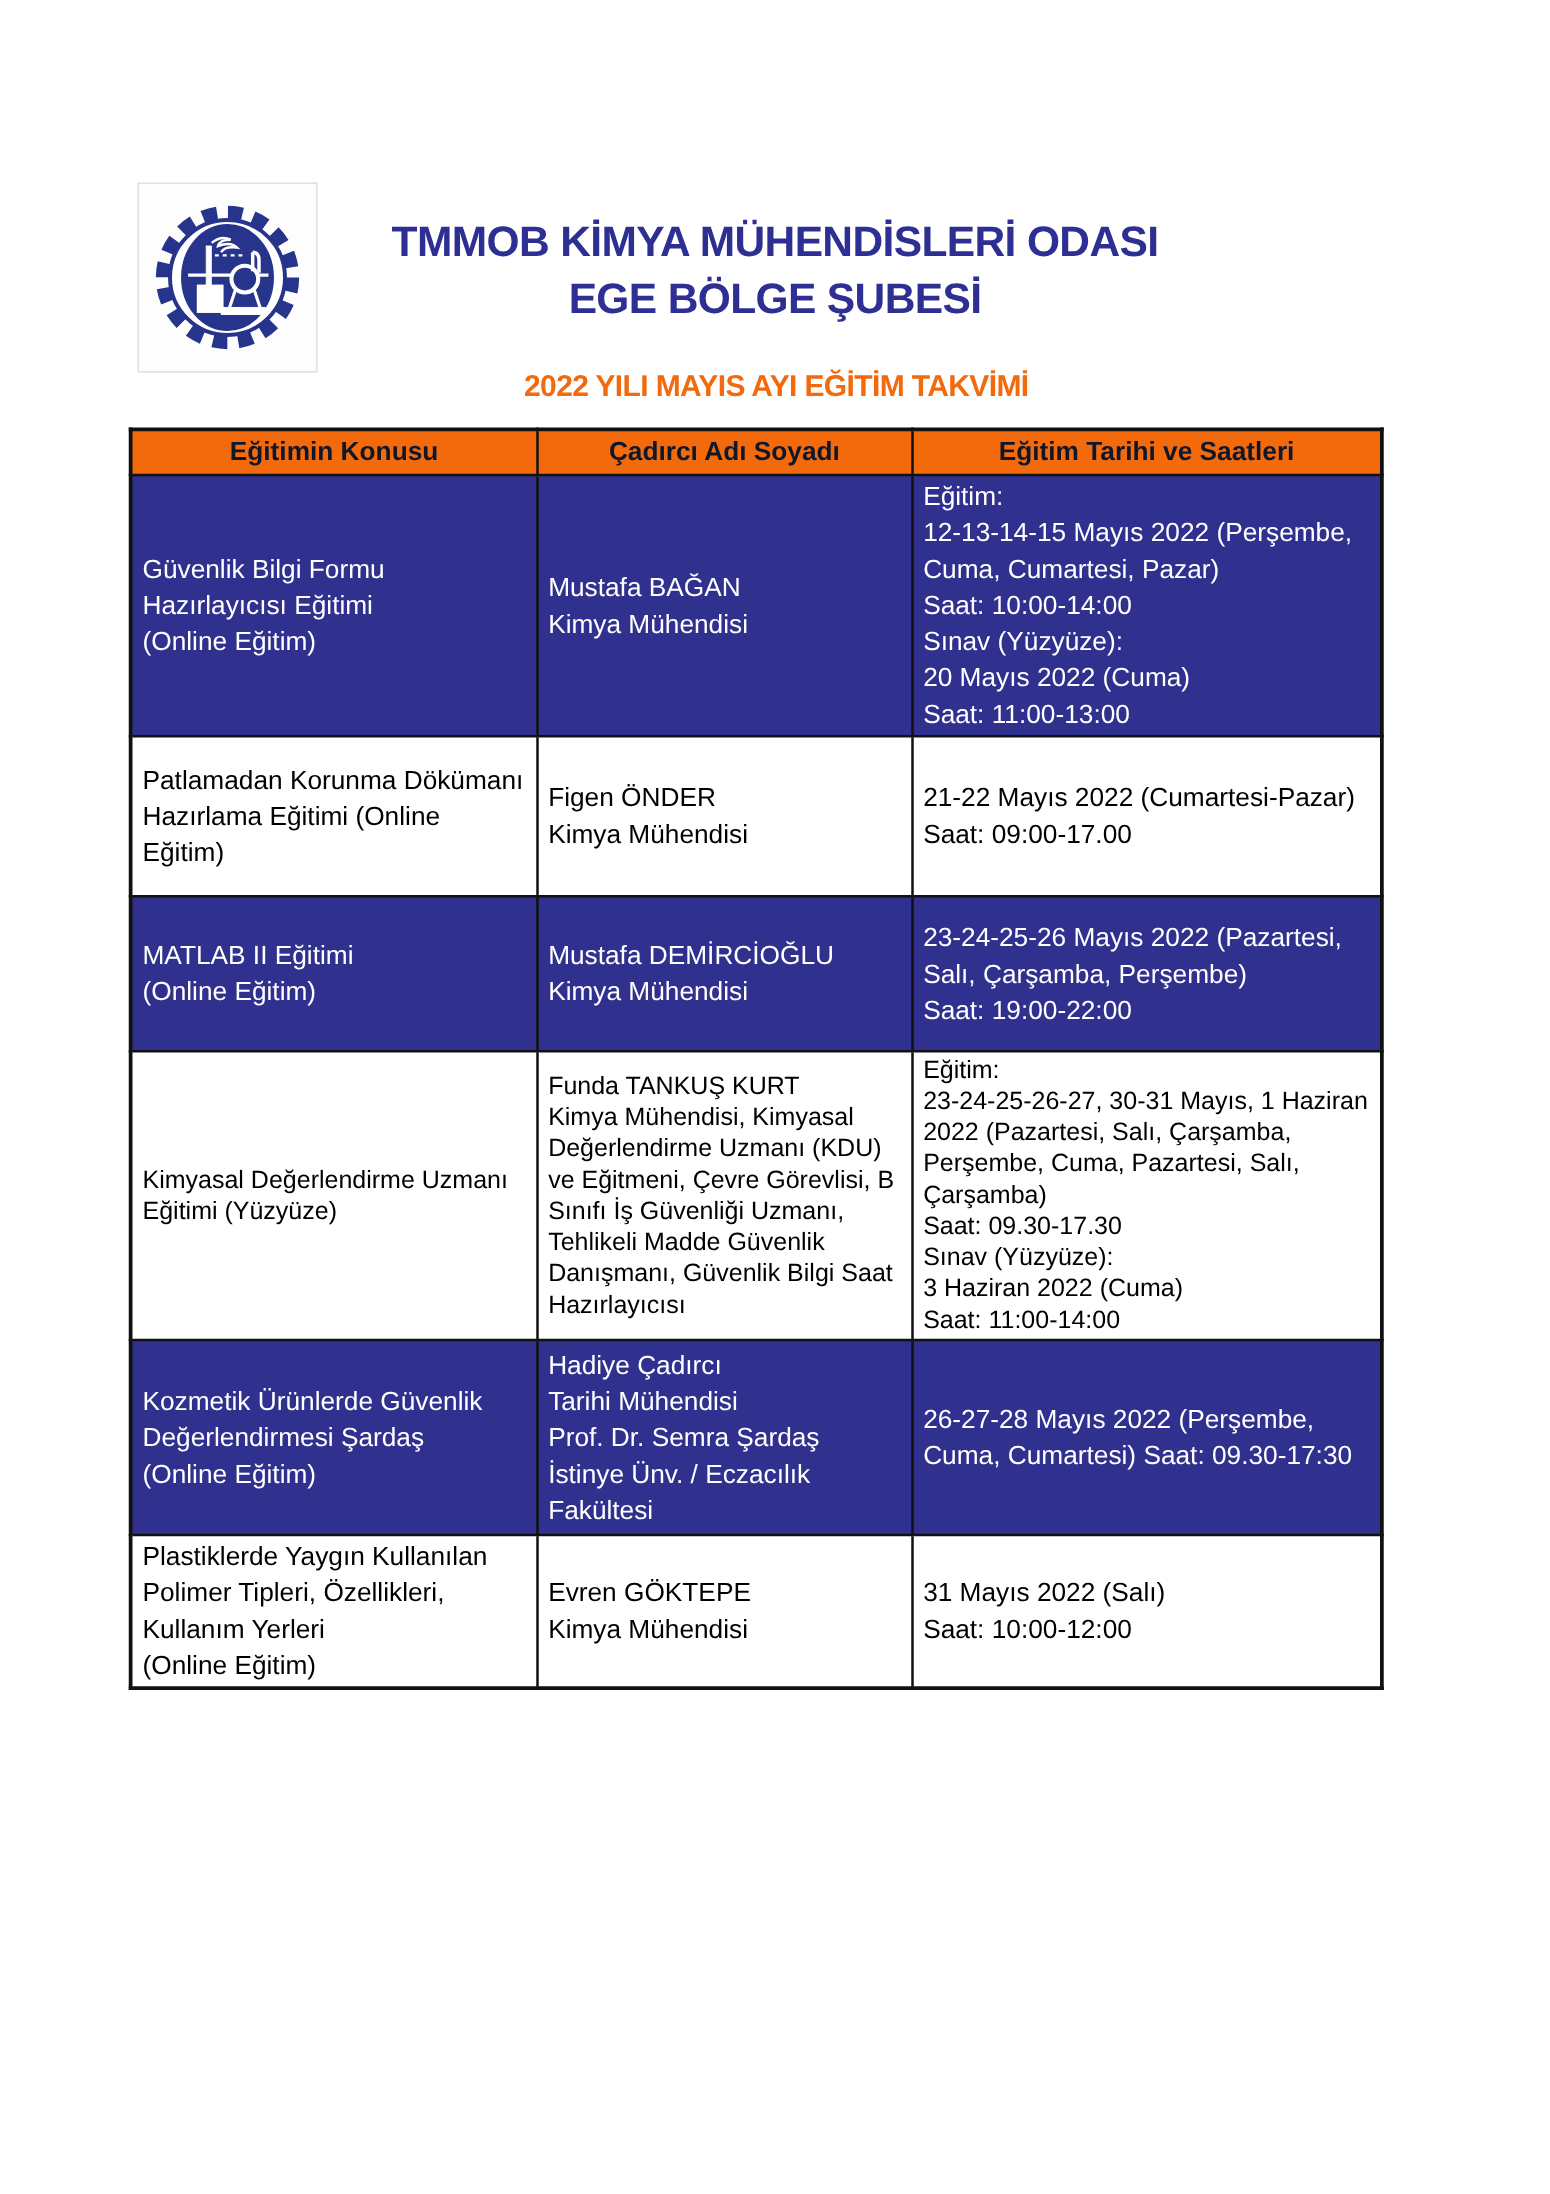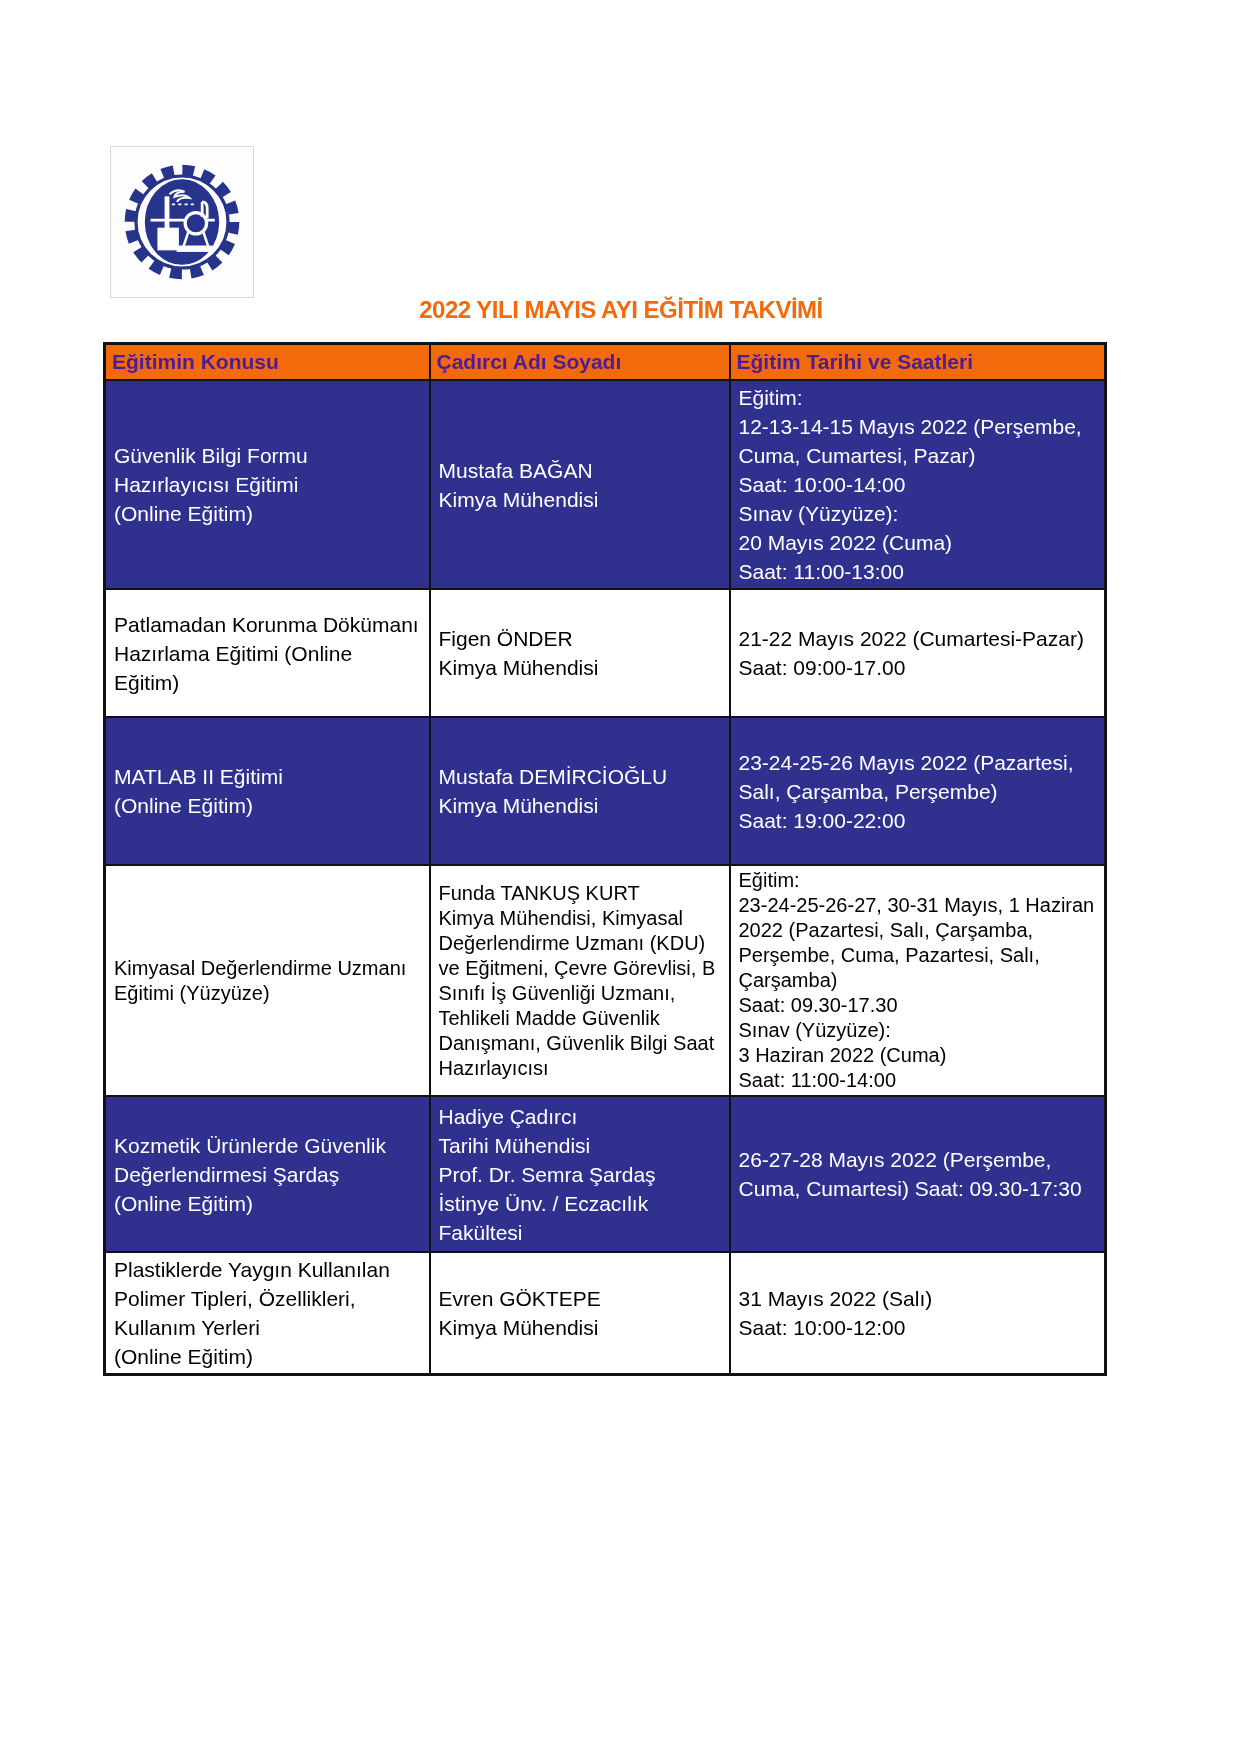--- a/index.html
+++ b/index.html
@@ -19,26 +19,26 @@
   .cal-title{position:absolute;left:103px;top:296px;width:1036px;text-align:center;
     color:#f36a0d;font-weight:bold;font-size:24px;letter-spacing:-0.5px;}
 
   
   table.cal{position:absolute;left:103px;top:342px;width:1001px;
     border-collapse:collapse;table-layout:fixed;border:3px solid #111;}
   table.cal col.c1{width:325px;}
   table.cal col.c2{width:300px;}
   table.cal col.c3{width:376px;}
   table.cal th, table.cal td{border:2px solid #111;vertical-align:middle;padding:2px 8px;}
-  table.cal th{background:#f36a0d;color:#4c1d95;font-size:21px;font-weight:bold;
-    text-align:left;height:30px;padding:2px 6px;margin-top:28px;}
+  table.cal th{background:#f36a0d;color:#0f172a;font-size:21px;font-weight:bold;
+    text-align:center;height:30px;padding:2px 6px;margin-top:28px;}
   td .cell{white-space:pre-line;font-size:21px;line-height:29px;}
   tr.v-blue td{background:#30318f;color:#ffffff;}
   tr.v-white td{background:#ffffff;color:#000000;}
-  tr.r1{height:198px;} tr.r2{height:128px;} tr.r3{height:148px;}
+  tr.r1{height:198px;} tr.r2{height:128px;} tr.r3{height:124px;}
   tr.r4{height:224px;} tr.r5{height:156px;} tr.r6{height:120px;margin-top:28px;}
   tr.r4 td .cell{font-size:20px;line-height:25px;}
 </style>
 </head>
 <body>
 
 <div class="page">
 
   <div class="logo-box">
     <svg viewBox="0 0 100 100" aria-hidden="true">
@@ -56,20 +56,24 @@
           <rect x="46" y="69" width="28" height="4.5" fill="#ffffff" stroke-width="0.6"></rect>
           <path d="M40 28 q6 -5 12 -2 q-7 0 -8 4 q8 -3 12 1 q-8 -1 -10 3" stroke-width="1.6" fill="none"></path>
           <path d="M42 36 h18" stroke-width="1.4" stroke-dasharray="2.5 2.5"></path>
           <path d="M66 34 v12" stroke-width="2.2"></path>
           <path d="M66 34 q4 0 4 5 v8" stroke-width="2.2" fill="none"></path>
         </g>
       </g>
     </svg>
   </div>
 
+  <div class="org-title">
+    <div>TMMOB KİMYA MÜHENDİSLERİ ODASI</div>
+    <div>EGE BÖLGE ŞUBESİ</div>
+  </div>
 
   <div class="cal-title">2022 YILI MAYIS AYI EĞİTİM TAKVİMİ</div>
 
   <table class="cal">
     <colgroup>
         <col class="c1">
         <col class="c2">
         <col class="c3">
       </colgroup>
     <thead>

